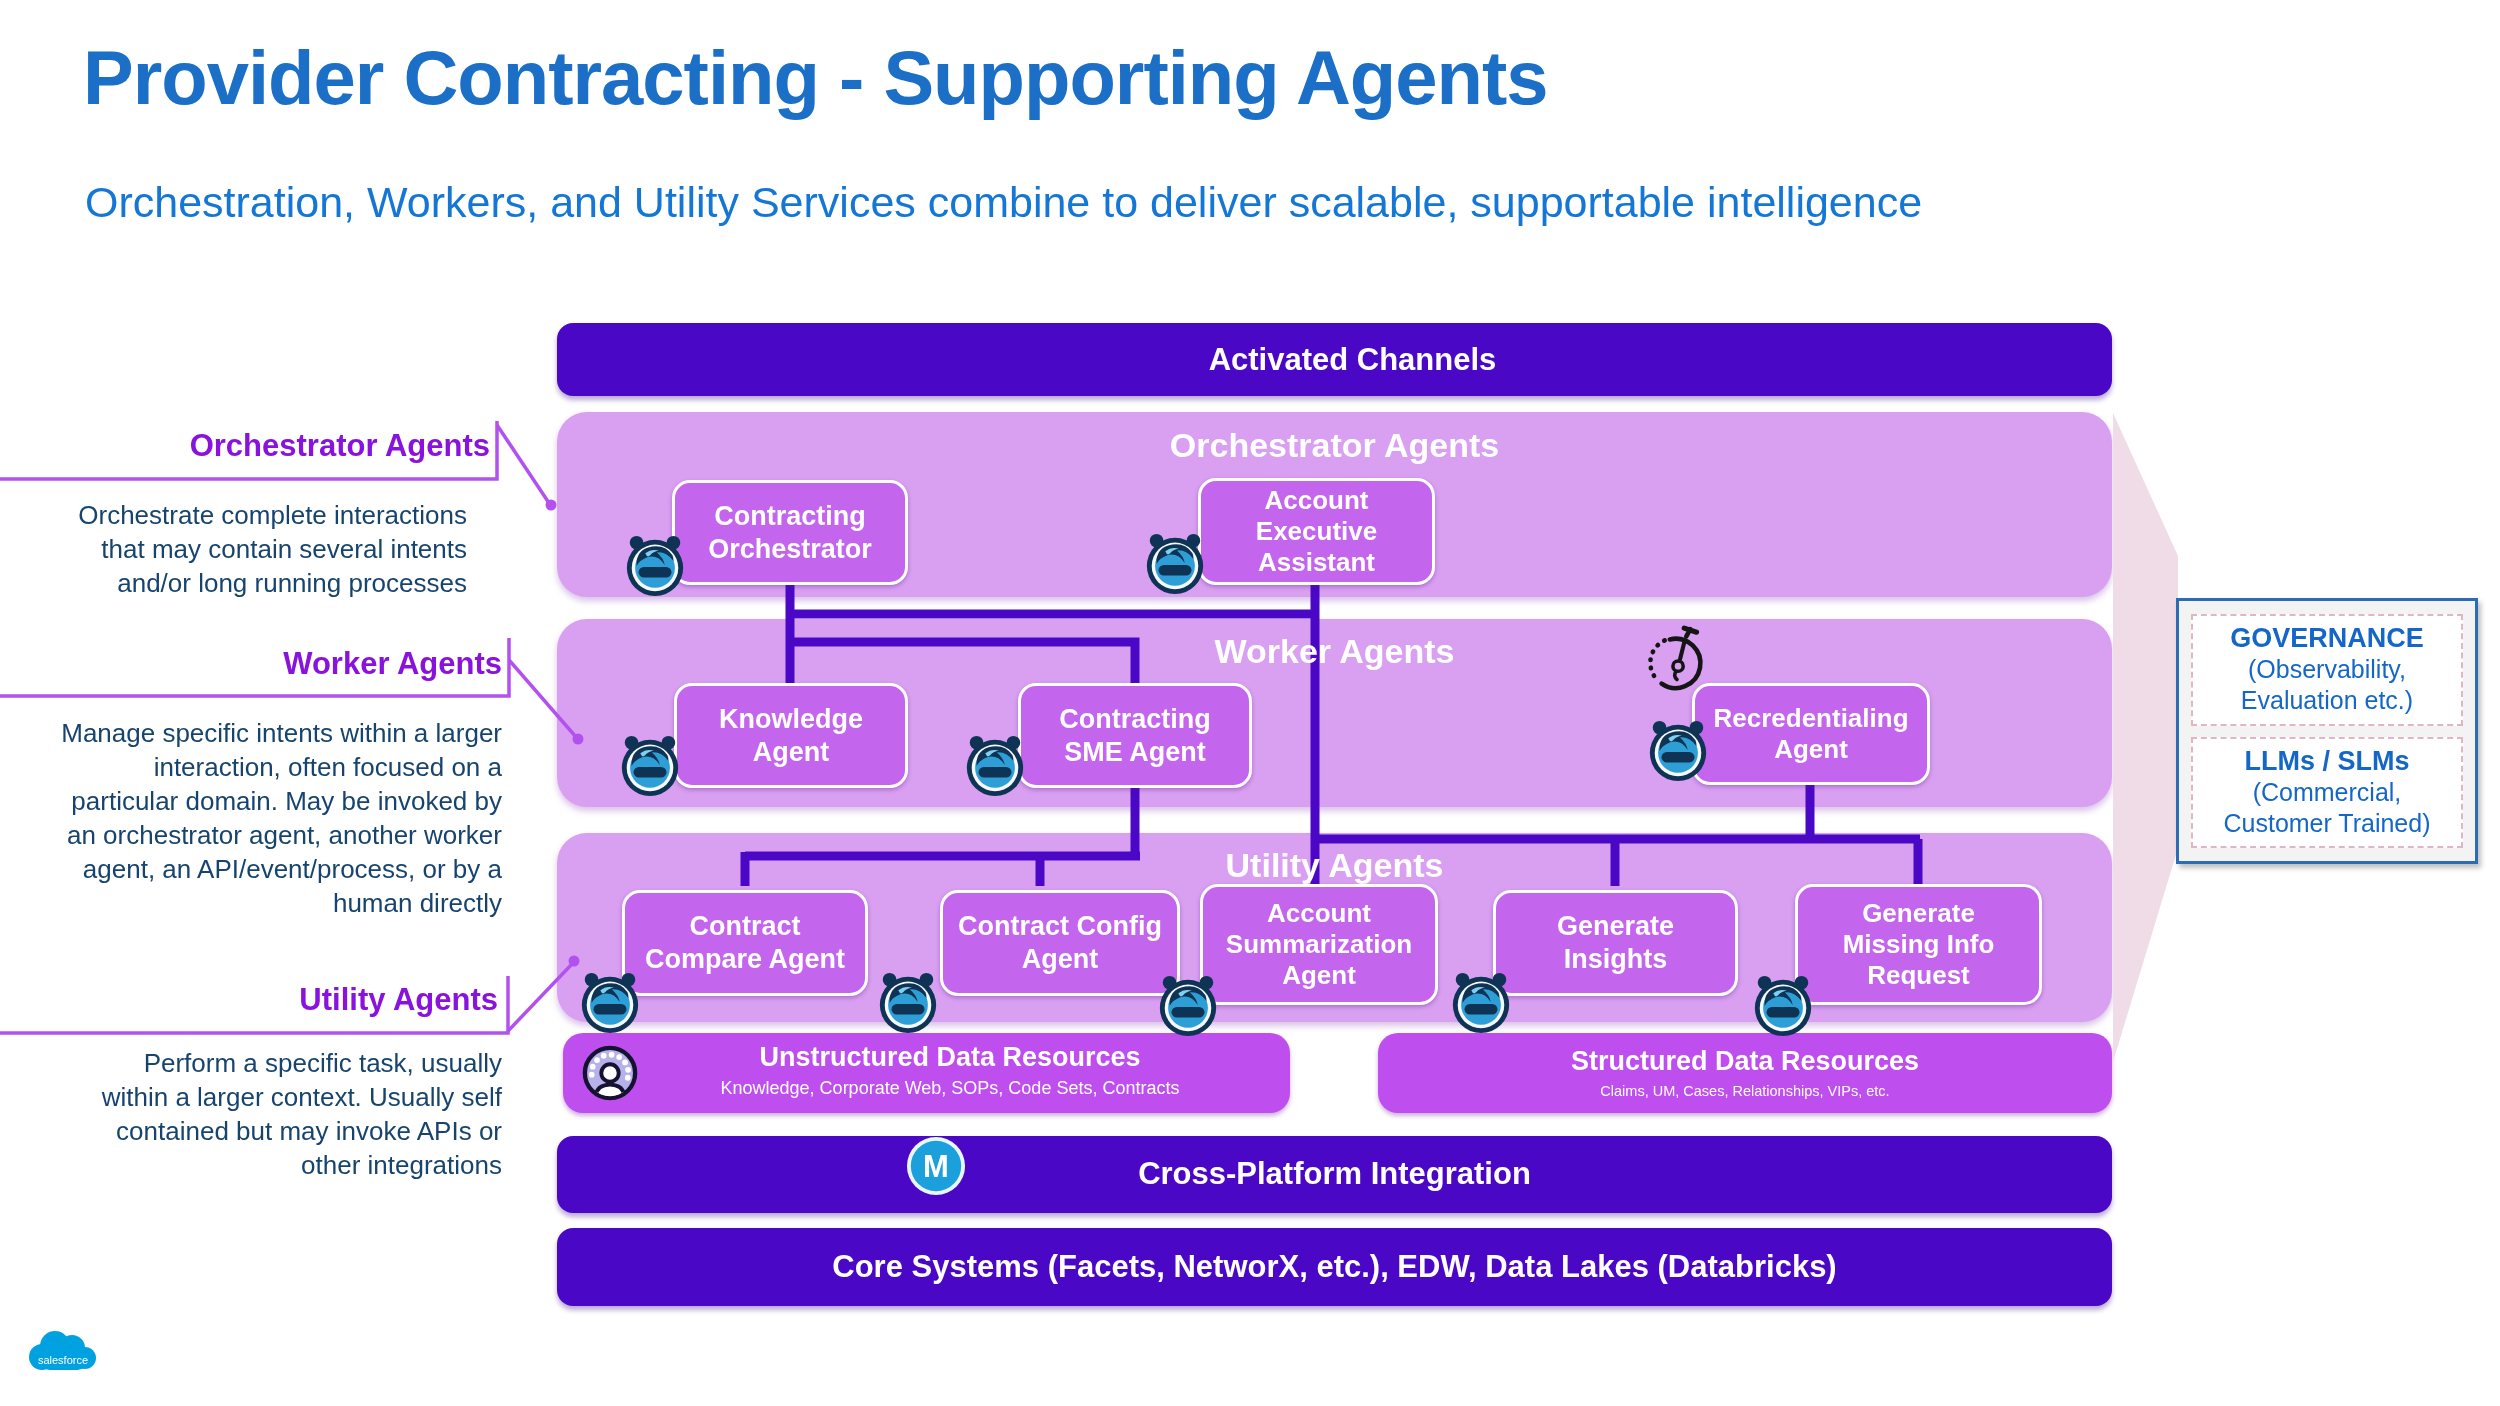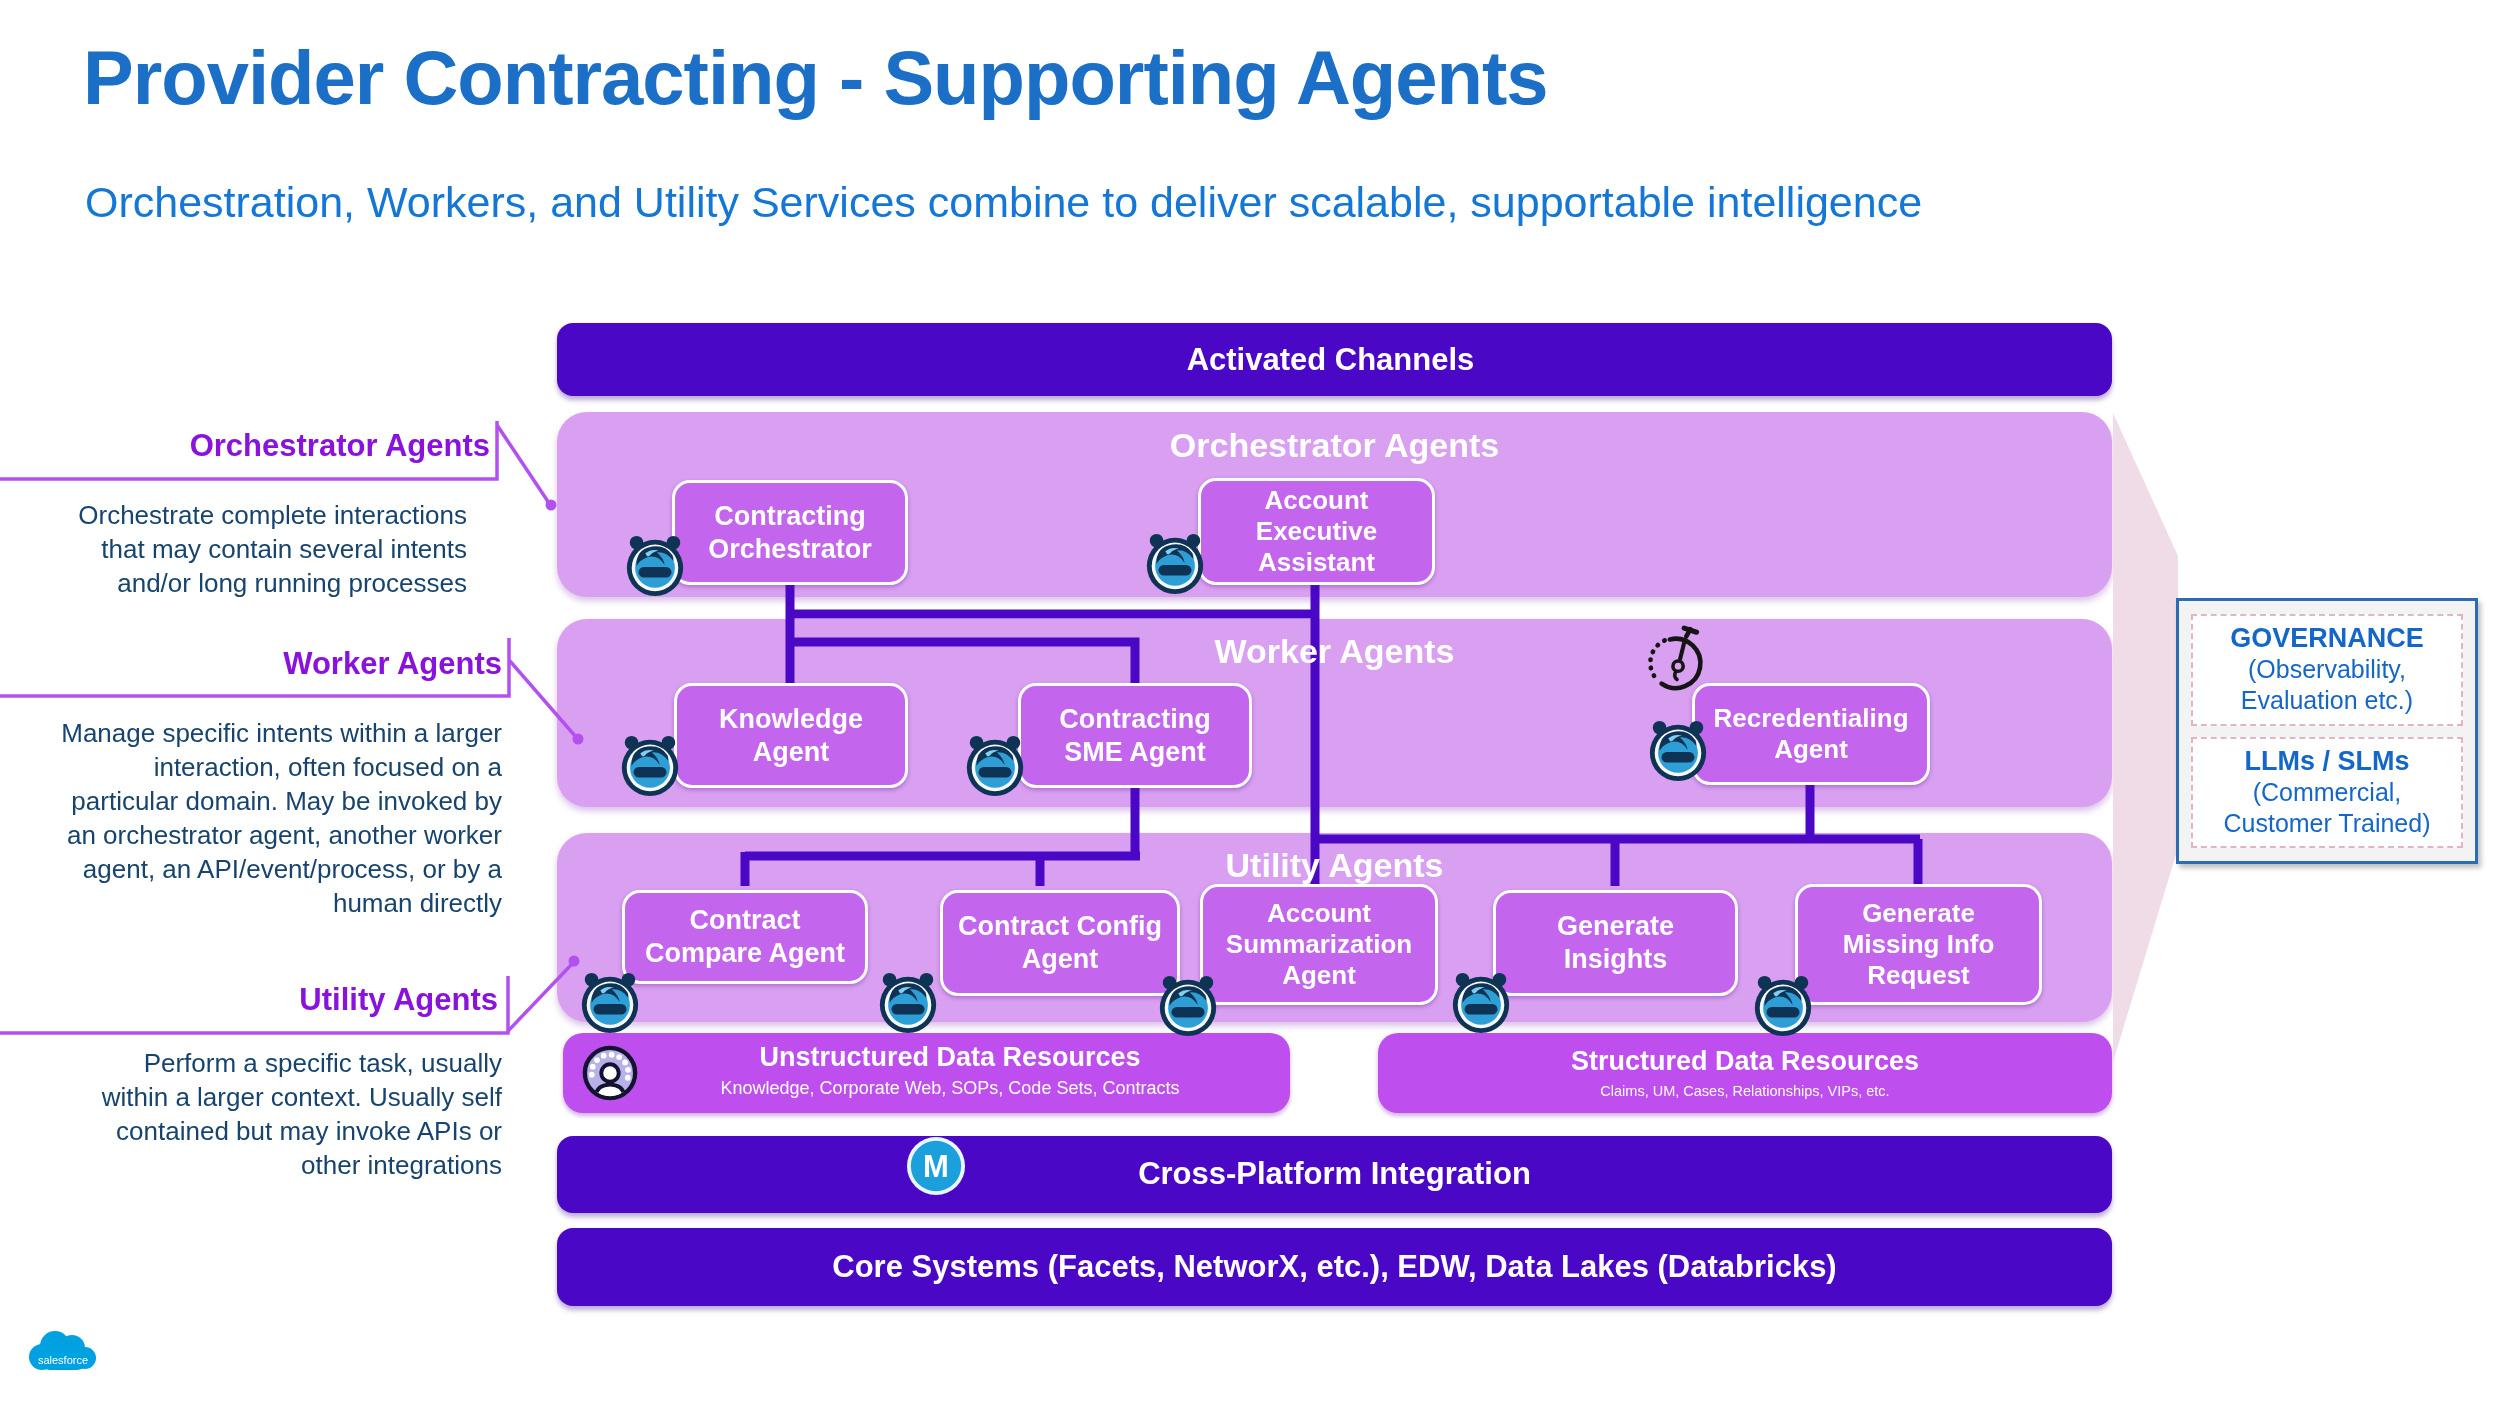--- a/index.html
+++ b/index.html
@@ -118,21 +118,21 @@
       <path d="M745 856 H1140"></path>
       <path d="M745 852 V886"></path>
       <path d="M1040 856 V886"></path>
       <path d="M1315 839 H1920"></path>
       <path d="M1810 785 V839"></path>
       <path d="M1615 839 V886"></path>
       <path d="M1918 839 V886"></path>
     </g>
   </svg>
 
-  <div class="abs bar-label" style="left:553px;top:342px;width:1555px">Activated Channels</div>
+  <div class="abs bar-label" style="left:575px;top:342px;width:1555px">Activated Channels</div>
   <div class="abs band-label" style="left:557px;top:426px;width:1555px">Orchestrator Agents</div>
   <div class="abs band-label" style="left:557px;top:632px;width:1555px">Worker Agents</div>
   <div class="abs band-label" style="left:557px;top:846px;width:1555px">Utility Agents</div>
 
   <div class="abs agent-box" style="left:672px;top:480px;width:236px;height:105px">
     <span class="agent-label">Contracting
 Orchestrator</span>
   </div>
   <div class="abs agent-box" style="left:1198px;top:478px;width:237px;height:107px">
     <span class="agent-label small">Account
@@ -146,21 +146,21 @@
   </div>
   <div class="abs agent-box" style="left:1018px;top:683px;width:234px;height:105px">
     <span class="agent-label">Contracting
 SME Agent</span>
   </div>
   <div class="abs agent-box" style="left:1692px;top:683px;width:238px;height:102px">
     <span class="agent-label small">Recredentialing
 Agent</span>
   </div>
 
-  <div class="abs agent-box" style="left:622px;top:890px;width:246px;height:94px">
+  <div class="abs agent-box" style="left:622px;top:890px;width:246px;height:106px">
     <span class="agent-label">Contract
 Compare Agent</span>
   </div>
   <div class="abs agent-box" style="left:940px;top:890px;width:240px;height:106px">
     <span class="agent-label">Contract Config
 Agent</span>
   </div>
   <div class="abs agent-box" style="left:1200px;top:884px;width:238px;height:121px">
     <span class="agent-label small">Account
 Summarization

